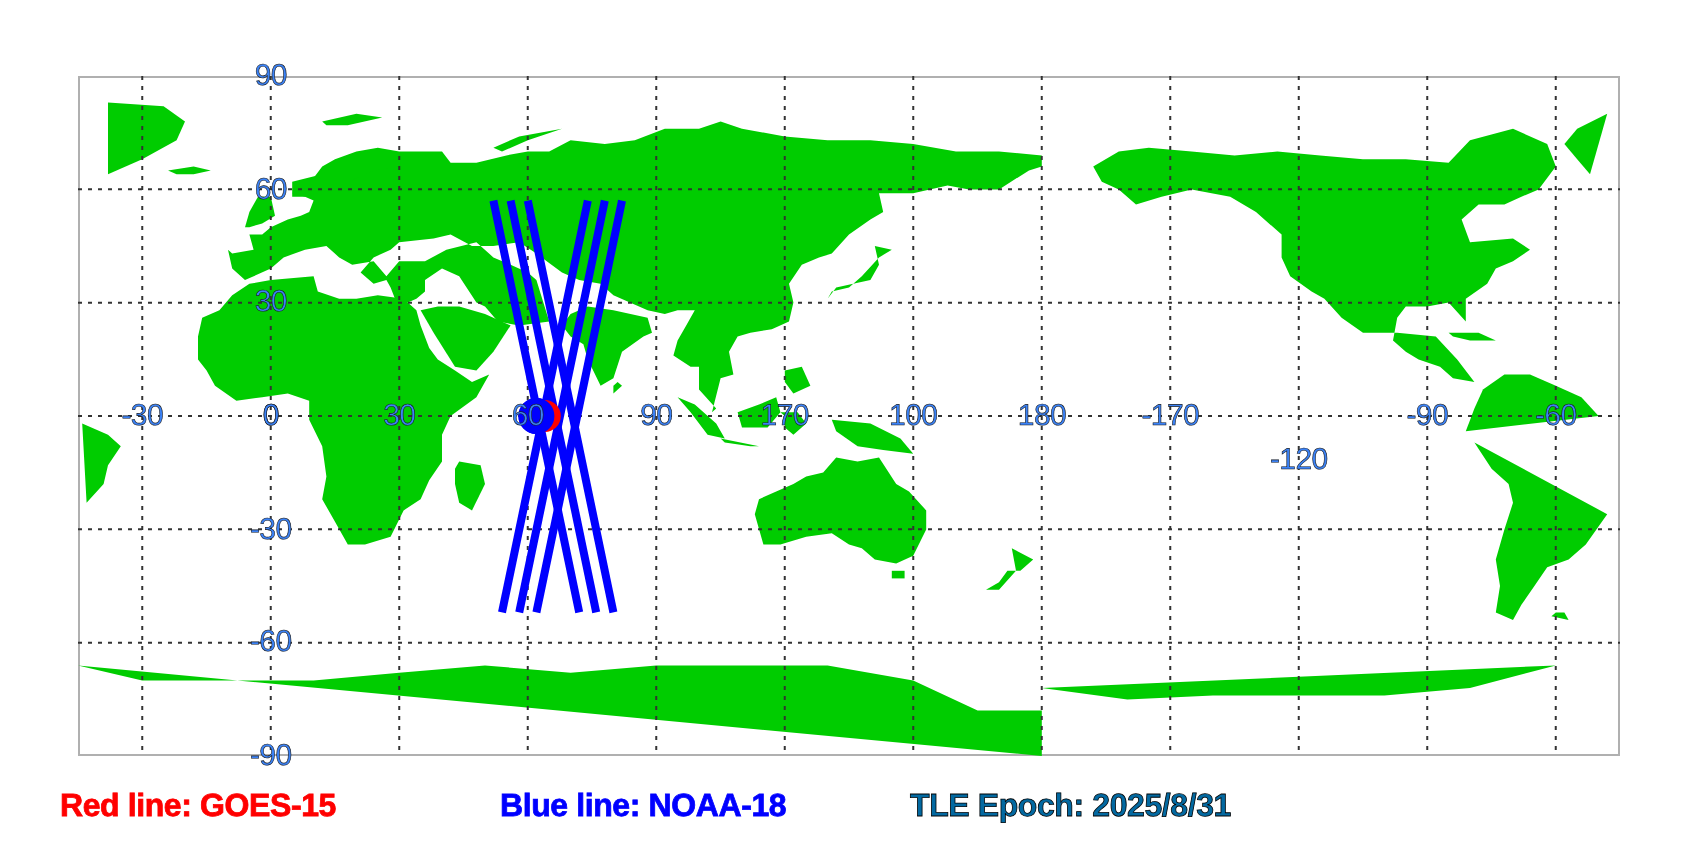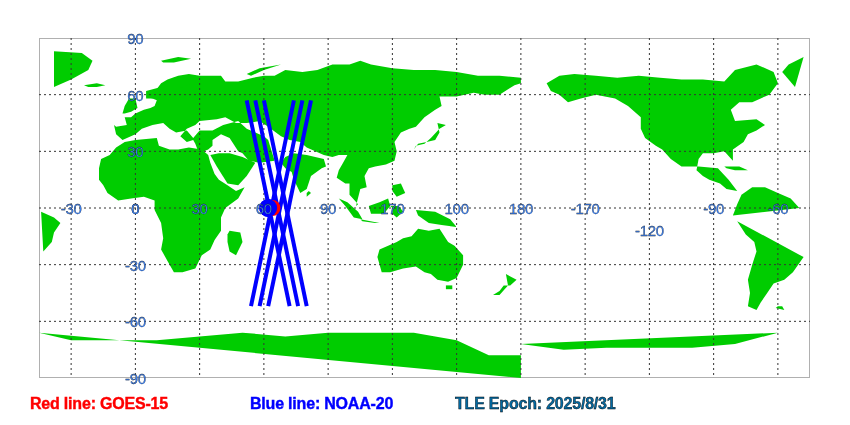--- a/index.html
+++ b/index.html
@@ -163,17 +163,17 @@
       <div class="axis-label lat-label" style="left: 135.375px; top: 94.6667px;">60</div>
       <div class="axis-label lat-label" style="left: 135.375px; top: 151.333px;">30</div>
       <div class="axis-label lat-label" style="left: 135.375px; top: 208px;">0</div>
       <div class="axis-label lat-label" style="left: 135.375px; top: 264.667px;">-30</div>
       <div class="axis-label lat-label" style="left: 135.375px; top: 321.333px;">-60</div>
       <div class="axis-label lat-label" style="left: 135.375px; top: 378px;">-90</div>
     </div>
 
   <div id="legend">
     <div class="legend-item" id="legend-red">Red line: GOES-15</div>
-    <div class="legend-item" id="legend-blue">Blue line: NOAA-20</div>
+    <div class="legend-item" id="legend-blue">Blue line: NOAA-18</div>
     <div class="legend-item" id="legend-epoch">TLE Epoch: 2025/8/31</div>
   </div>
 
 </div>
 
 </body></html>

